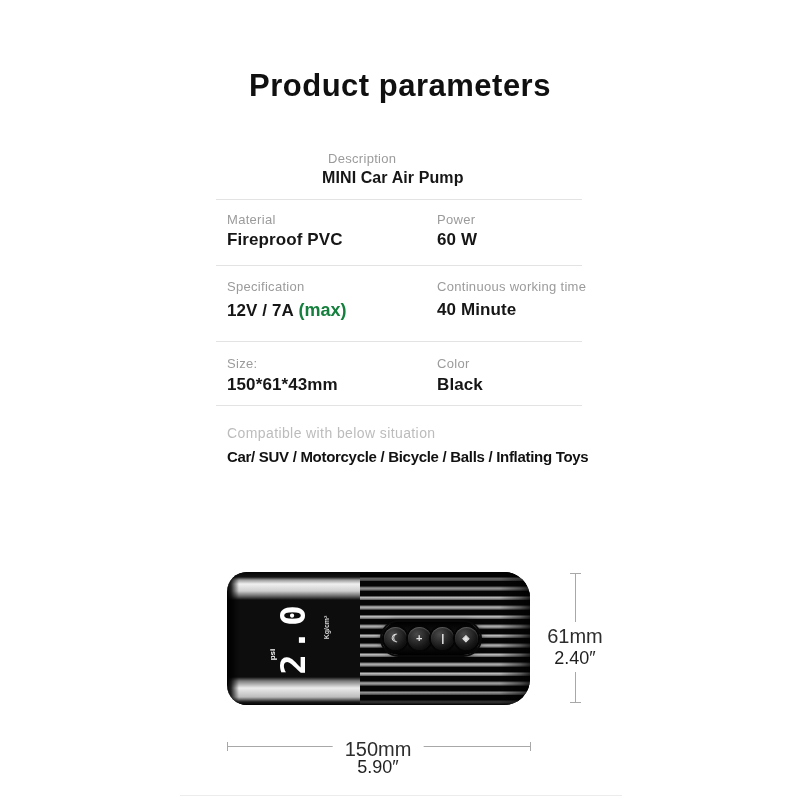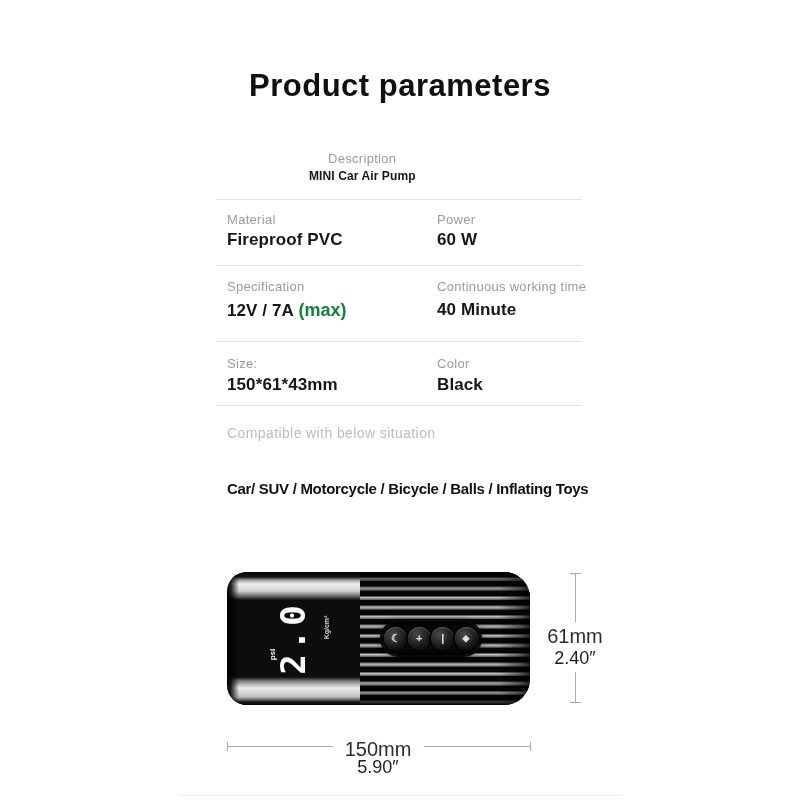--- a/index.html
+++ b/index.html
@@ -99,21 +99,21 @@
   .bottom-edge-line{left:180px;top:795px;width:442px;height:1px;background:#ececec;}
 </style>
 </head>
 <body>
 
 <div>
 
   <div class="abs page-title">Product parameters</div>
 
   <div class="abs spec-label" style="left:328px;top:151px;">Description</div>
-  <div class="abs spec-value" style="left:309px;top:169px;font-size:12px;">MINI Car Air Pump</div>
+  <div class="abs spec-value" style="left:322px;top:169px;font-size:16px;">MINI Car Air Pump</div>
 
   <div class="abs divider" style="top:199px;"></div>
 
   <div class="abs spec-label" style="left:227px;top:212px;">Material</div>
   <div class="abs spec-value" style="left:227px;top:230px;">Fireproof PVC</div>
   <div class="abs spec-label" style="left:437px;top:212px;">Power</div>
   <div class="abs spec-value" style="left:437px;top:230px;">60 W</div>
 
   <div class="abs divider" style="top:265px;"></div>
 
@@ -128,21 +128,21 @@
   <div class="abs divider" style="top:341px;"></div>
 
   <div class="abs spec-label" style="left:227px;top:356px;">Size:</div>
   <div class="abs spec-value" style="left:227px;top:375px;">150*61*43mm</div>
   <div class="abs spec-label" style="left:437px;top:356px;">Color</div>
   <div class="abs spec-value" style="left:437px;top:375px;">Black</div>
 
   <div class="abs divider" style="top:405px;"></div>
 
   <div class="abs compat-label" style="left:227px;top:425px;">Compatible with below situation</div>
-  <div class="abs compat-value" style="left:227px;top:448px;margin-top:32px;">Car/ SUV / Motorcycle / Bicycle / Balls / Inflating Toys</div>
+  <div class="abs compat-value" style="left:227px;top:448px;">Car/ SUV / Motorcycle / Bicycle / Balls / Inflating Toys</div>
 
   <div class="abs device">
     <div class="device-display-section">
       <div class="device-display-value">2.0</div>
       <div class="device-display-unit unit-psi">psi</div>
       <div class="device-display-unit unit-kg">Kg/cm²</div>
     </div>
     <div class="device-ribs"></div>
     <div class="device-buttons">
       <div class="device-btn">

